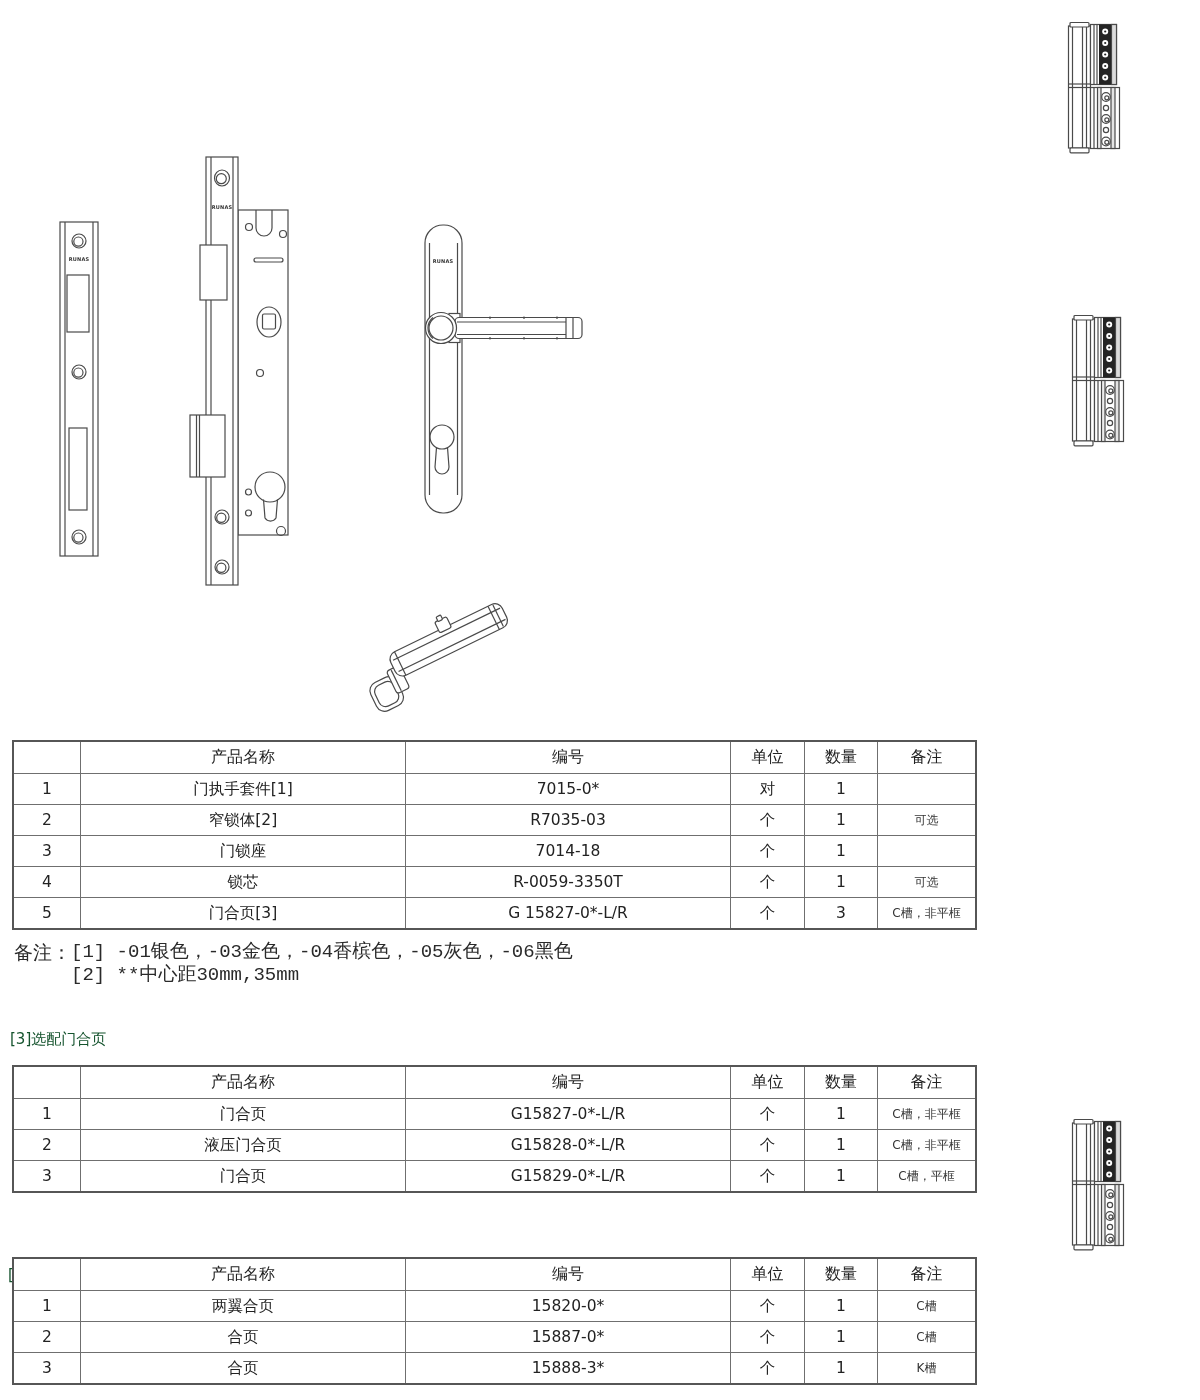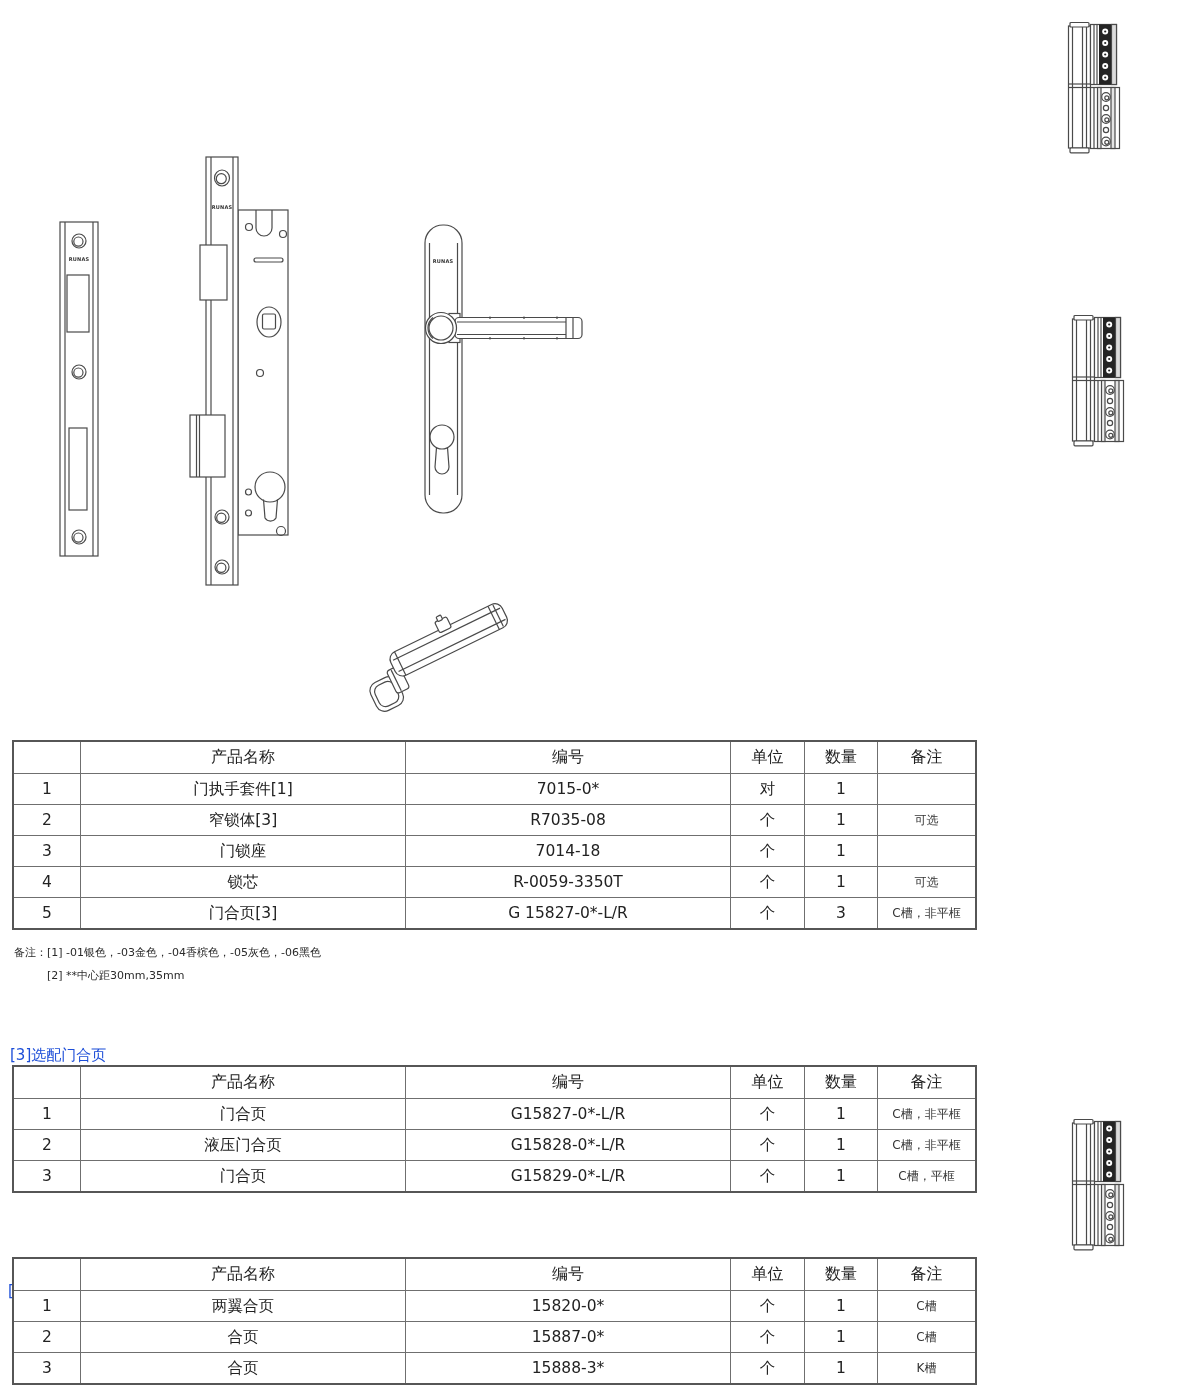--- a/index.html
+++ b/index.html
@@ -20,25 +20,25 @@
   .col-unit{width:73px;margin-left:15px;}
   .col-qty{width:72px;margin-left:23px;}
   .col-remark{width:97px;}
   .tbl td.col-remark{font-size:12px;color:#333333;}
 
   #t-main{top:740px;}
   #t-doorhinge{top:1065px;}
   #t-windowhinge{top:1257px;}
 
   .notes{position:absolute;left:14px;top:941px;display:flex;z-index:2;
-         font-size:11px;line-height:23px;color:#2a2a2a;}
+         font-size:19px;line-height:23px;color:#2a2a2a;}
   .notes .lbl{flex:0 0 auto;}
-  .notes .note-lines{flex:0 0 auto;}
-
-  .section-label{position:absolute;z-index:2;font-size:15px;color:#1d4ed8;margin-top:16px;}
+  .notes .note-lines{flex:0 0 auto;font-family:Liberation Mono, monospace;}
+
+  .section-label{position:absolute;z-index:2;font-size:15px;color:#14532d;}
   #sec-doorhinge{left:10px;top:1030px;}
   #sec-windowhinge{left:8px;top:1266px;}
 </style>
 </head>
 <body>
 
 <div id="page">
 
   <svg id="drawings" viewBox="0 0 1200 1400" stroke="#4a4a4a" stroke-width="1.2" fill="none" xmlns="http://www.w3.org/2000/svg">
 
@@ -189,22 +189,22 @@
         <tr>
           <td class="col-num">1</td>
           <td class="col-name">门执手套件[1]</td>
           <td class="col-code">7015-0*</td>
           <td class="col-unit">对</td>
           <td class="col-qty">1</td>
           <td class="col-remark"></td>
         </tr>
         <tr>
           <td class="col-num">2</td>
-          <td class="col-name">窄锁体[3]</td>
-          <td class="col-code">R7035-08</td>
+          <td class="col-name">窄锁体[2]</td>
+          <td class="col-code">R7035-03</td>
           <td class="col-unit">个</td>
           <td class="col-qty">1</td>
           <td class="col-remark">可选</td>
         </tr>
         <tr>
           <td class="col-num">3</td>
           <td class="col-name">门锁座</td>
           <td class="col-code">7014-18</td>
           <td class="col-unit">个</td>
           <td class="col-qty">1</td>

